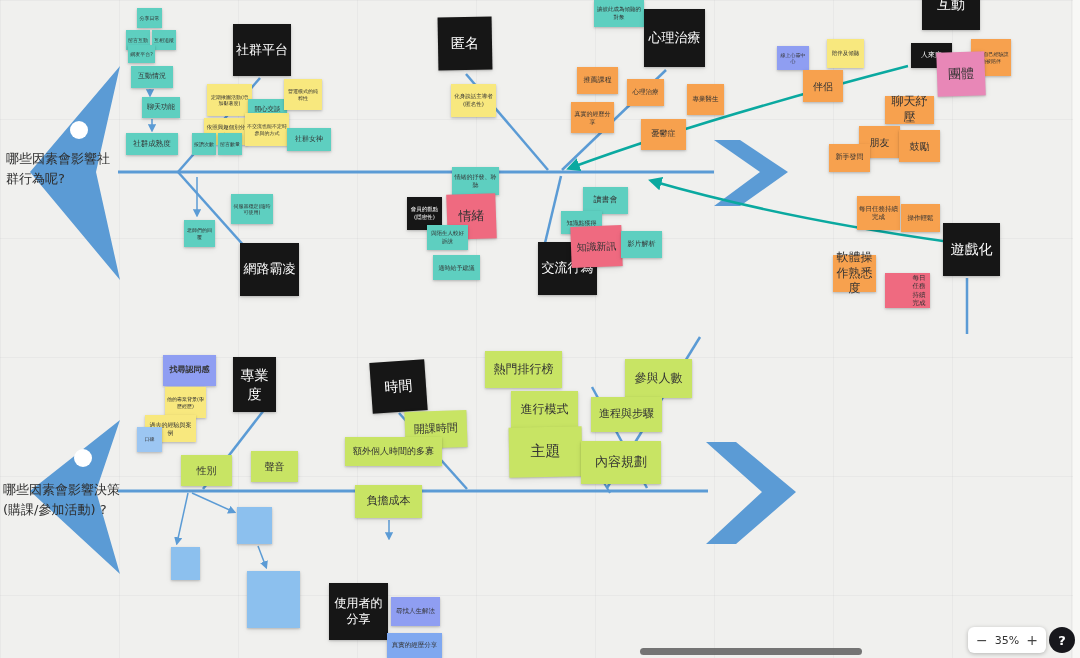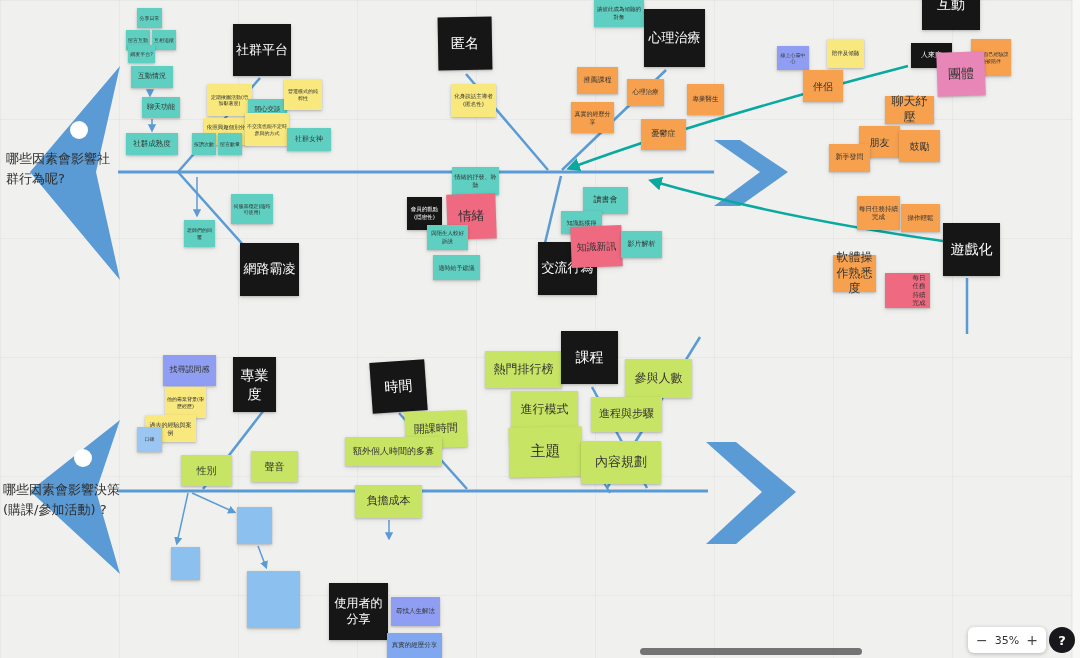--- a/index.html
+++ b/index.html
@@ -115,33 +115,32 @@
       <div class="note" style="left: 803px; top: 70px; width: 40px; height: 32px; background: rgb(247, 161, 78); font-size: 10px; color: rgb(51, 51, 51);">伴侶</div>
       <div class="note" style="left: 885px; top: 96px; width: 49px; height: 28px; background: rgb(247, 161, 78); font-size: 12px; color: rgb(51, 51, 51);">聊天紓壓</div>
       <div class="note" style="left: 859px; top: 126px; width: 41px; height: 32px; background: rgb(247, 161, 78); font-size: 10px; color: rgb(51, 51, 51);">朋友</div>
       <div class="note" style="left: 899px; top: 130px; width: 41px; height: 32px; background: rgb(247, 161, 78); font-size: 10px; color: rgb(51, 51, 51);">鼓勵</div>
       <div class="note" style="left: 829px; top: 144px; width: 41px; height: 28px; background: rgb(247, 161, 78); font-size: 7px; color: rgb(51, 51, 51);">新手發問</div>
       <div class="note" style="left: 857px; top: 196px; width: 43px; height: 34px; background: rgb(247, 161, 78); font-size: 6.5px; color: rgb(51, 51, 51);">每日任務持續完成</div>
       <div class="note" style="left: 901px; top: 204px; width: 39px; height: 28px; background: rgb(247, 161, 78); font-size: 6.5px; color: rgb(51, 51, 51);">操作輕鬆</div>
       <div class="note" style="left: 943px; top: 223px; width: 57px; height: 53px; background: rgb(22, 22, 22); font-size: 14px; color: rgb(255, 255, 255);">遊戲化</div>
       <div class="note" style="left: 833px; top: 255px; width: 43px; height: 37px; background: rgb(247, 161, 78); font-size: 12px; color: rgb(51, 51, 51);">軟體操作熟悉度</div>
       <div class="note" style="left: 885px; top: 273px; width: 45px; height: 35px; background: rgb(239, 106, 128); font-size: 6.5px; color: rgb(51, 51, 51); padding-left: 25px;">每日任務持續完成</div>
-      <div class="note" style="left: 163px; top: 355px; width: 53px; height: 31px; background: rgb(143, 158, 242); font-size: 8px; color: rgb(51, 51, 51);">找尋認同感</div>
+      <div class="note" style="left: 163px; top: 355px; width: 53px; height: 31px; background: rgb(143, 158, 242); font-size: 8px; color: rgb(51, 51, 51); font-weight: bold;">找尋認同感</div>
       <div class="note" style="left: 165px; top: 387px; width: 41px; height: 31px; background: rgb(248, 232, 126); font-size: 5px; color: rgb(51, 51, 51);">他的專業背景(學歷經歷)</div>
       <div class="note" style="left: 233px; top: 357px; width: 43px; height: 55px; background: rgb(22, 22, 22); font-size: 14px; color: rgb(255, 255, 255);">專業度</div>
       <div class="note" style="left: 145px; top: 415px; width: 51px; height: 27px; background: rgb(248, 232, 126); font-size: 6px; color: rgb(51, 51, 51);">過去的經驗與案例</div>
       <div class="note" style="left: 137px; top: 427px; width: 25px; height: 25px; background: rgb(156, 198, 242); font-size: 5px; color: rgb(51, 51, 51);">口碑</div>
       <div class="note" style="left: 181px; top: 455px; width: 51px; height: 31px; background: rgb(200, 228, 100); font-size: 10px; color: rgb(51, 51, 51);">性別</div>
       <div class="note" style="left: 251px; top: 451px; width: 47px; height: 31px; background: rgb(200, 228, 100); font-size: 10px; color: rgb(51, 51, 51);">聲音</div>
       <div class="note" style="left: 371px; top: 361px; width: 55px; height: 51px; background: rgb(22, 22, 22); font-size: 14px; color: rgb(255, 255, 255); transform: rotate(-4deg);">時間</div>
       <div class="note" style="left: 405px; top: 411px; width: 62px; height: 37px; background: rgb(200, 228, 100); font-size: 11px; color: rgb(51, 51, 51); transform: rotate(-2deg);">開課時間</div>
       <div class="note" style="left: 345px; top: 437px; width: 97px; height: 29px; background: rgb(200, 228, 100); font-size: 9px; color: rgb(51, 51, 51);">額外個人時間的多寡</div>
       <div class="note" style="left: 355px; top: 485px; width: 67px; height: 33px; background: rgb(200, 228, 100); font-size: 11px; color: rgb(51, 51, 51);">負擔成本</div>
       <div class="note" style="left: 485px; top: 351px; width: 77px; height: 37px; background: rgb(200, 228, 100); font-size: 12px; color: rgb(51, 51, 51);">熱門排行榜</div>
-      <div class="note" style="left: 561px; top: 331px; width: 57px; height: 53px; background: rgb(22, 22, 22); font-size: 14px; color: rgb(255, 255, 255);">課程</div>
       <div class="note" style="left: 625px; top: 359px; width: 67px; height: 39px; background: rgb(200, 228, 100); font-size: 12px; color: rgb(51, 51, 51);">參與人數</div>
       <div class="note" style="left: 511px; top: 391px; width: 67px; height: 37px; background: rgb(200, 228, 100); font-size: 12px; color: rgb(51, 51, 51);">進行模式</div>
       <div class="note" style="left: 591px; top: 397px; width: 71px; height: 35px; background: rgb(200, 228, 100); font-size: 11px; color: rgb(51, 51, 51);">進程與步驟</div>
       <div class="note" style="left: 509px; top: 427px; width: 73px; height: 50px; background: rgb(200, 228, 100); font-size: 15px; color: rgb(51, 51, 51); transform: rotate(-1deg);">主題</div>
       <div class="note" style="left: 581px; top: 441px; width: 80px; height: 43px; background: rgb(200, 228, 100); font-size: 13px; color: rgb(51, 51, 51);">內容規劃</div>
       <div class="note" style="left: 237px; top: 507px; width: 35px; height: 37px; background: rgb(140, 192, 238); font-size: 6px; color: rgb(51, 51, 51);"></div>
       <div class="note" style="left: 171px; top: 547px; width: 29px; height: 33px; background: rgb(140, 192, 238); font-size: 6px; color: rgb(51, 51, 51);"></div>
       <div class="note" style="left: 247px; top: 571px; width: 53px; height: 57px; background: rgb(140, 192, 238); font-size: 6px; color: rgb(51, 51, 51);"></div>
       <div class="note" style="left: 329px; top: 583px; width: 59px; height: 57px; background: rgb(22, 22, 22); font-size: 12px; color: rgb(255, 255, 255);">使用者的分享</div>
       <div class="note" style="left: 391px; top: 597px; width: 49px; height: 29px; background: rgb(143, 158, 242); font-size: 6.5px; color: rgb(51, 51, 51);">尋找人生解法</div>

